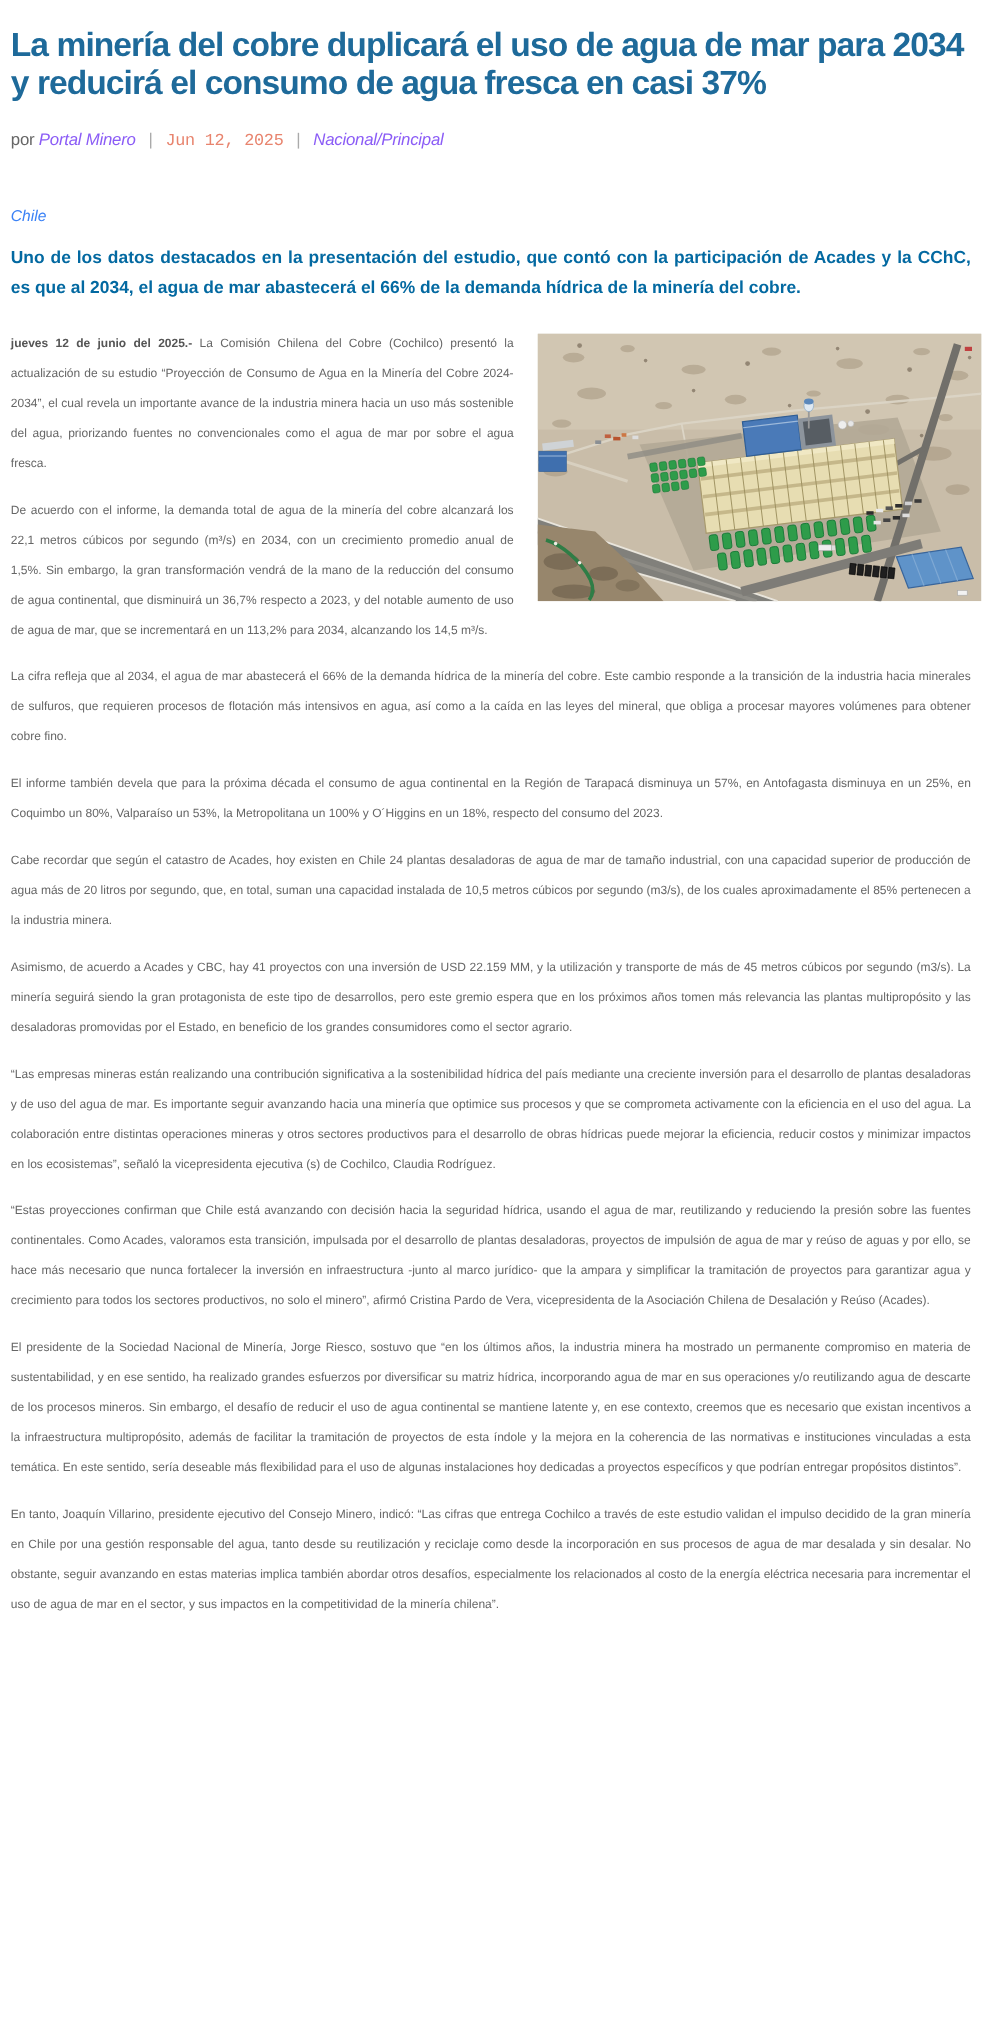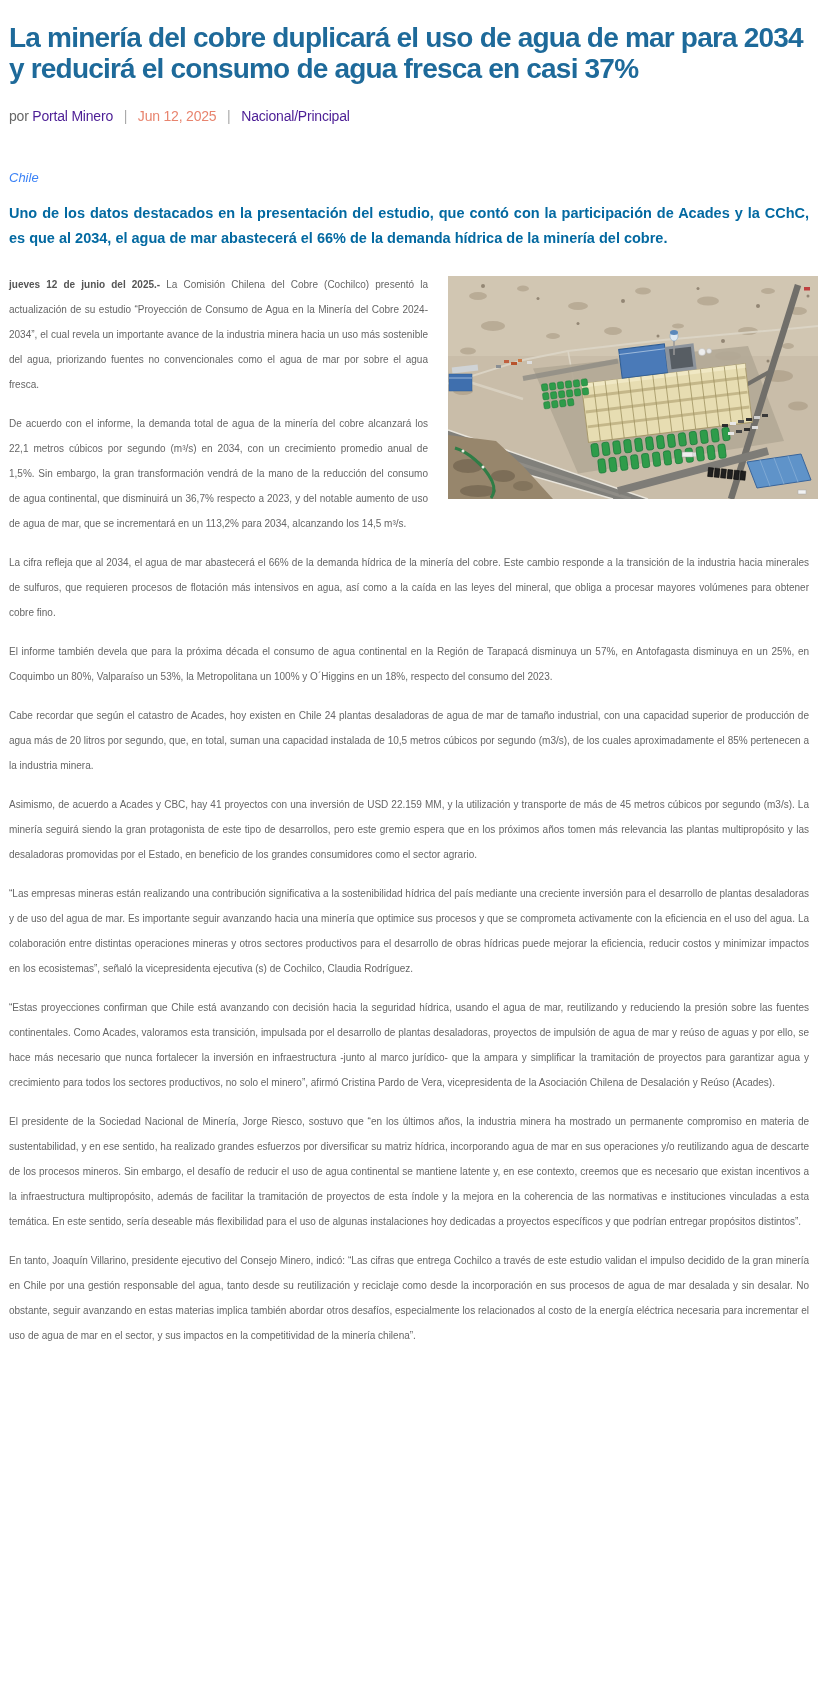--- a/index.html
+++ b/index.html
@@ -11,22 +11,22 @@
     color:#1e6a9a;
     font-size:28px;
     line-height:31px;
     font-weight:bold;
     letter-spacing:-0.8px;
     margin:6px 0 24px 0;
     max-width:800px;
   }
   .meta { font-size:14px; color:#666; margin:0 0 46px 0; letter-spacing:-0.2px; }
   .meta .sep { color:#aaa; margin:0 7px; }
-  .meta a { color:#4c1d95; text-decoration:none; cursor:pointer; }
-  .meta .date { color:#e8846e; }
+  .meta a { color:#8b5cf6; text-decoration:none; cursor:pointer;font-style:italic; }
+  .meta .date { color:#e8846e;font-family:Liberation Mono, monospace; }
 
   p.location { font-style:italic; font-size:13px; color:#3b82f6; margin:0 0 16px 0; }
   p.lead {
     font-weight:bold; color:#0369a1;
     font-size:14.5px; line-height:25px;
     text-align:justify;
     margin:0 0 21px 0;
   }
   .body-text { overflow:visible; }
   p.para {

